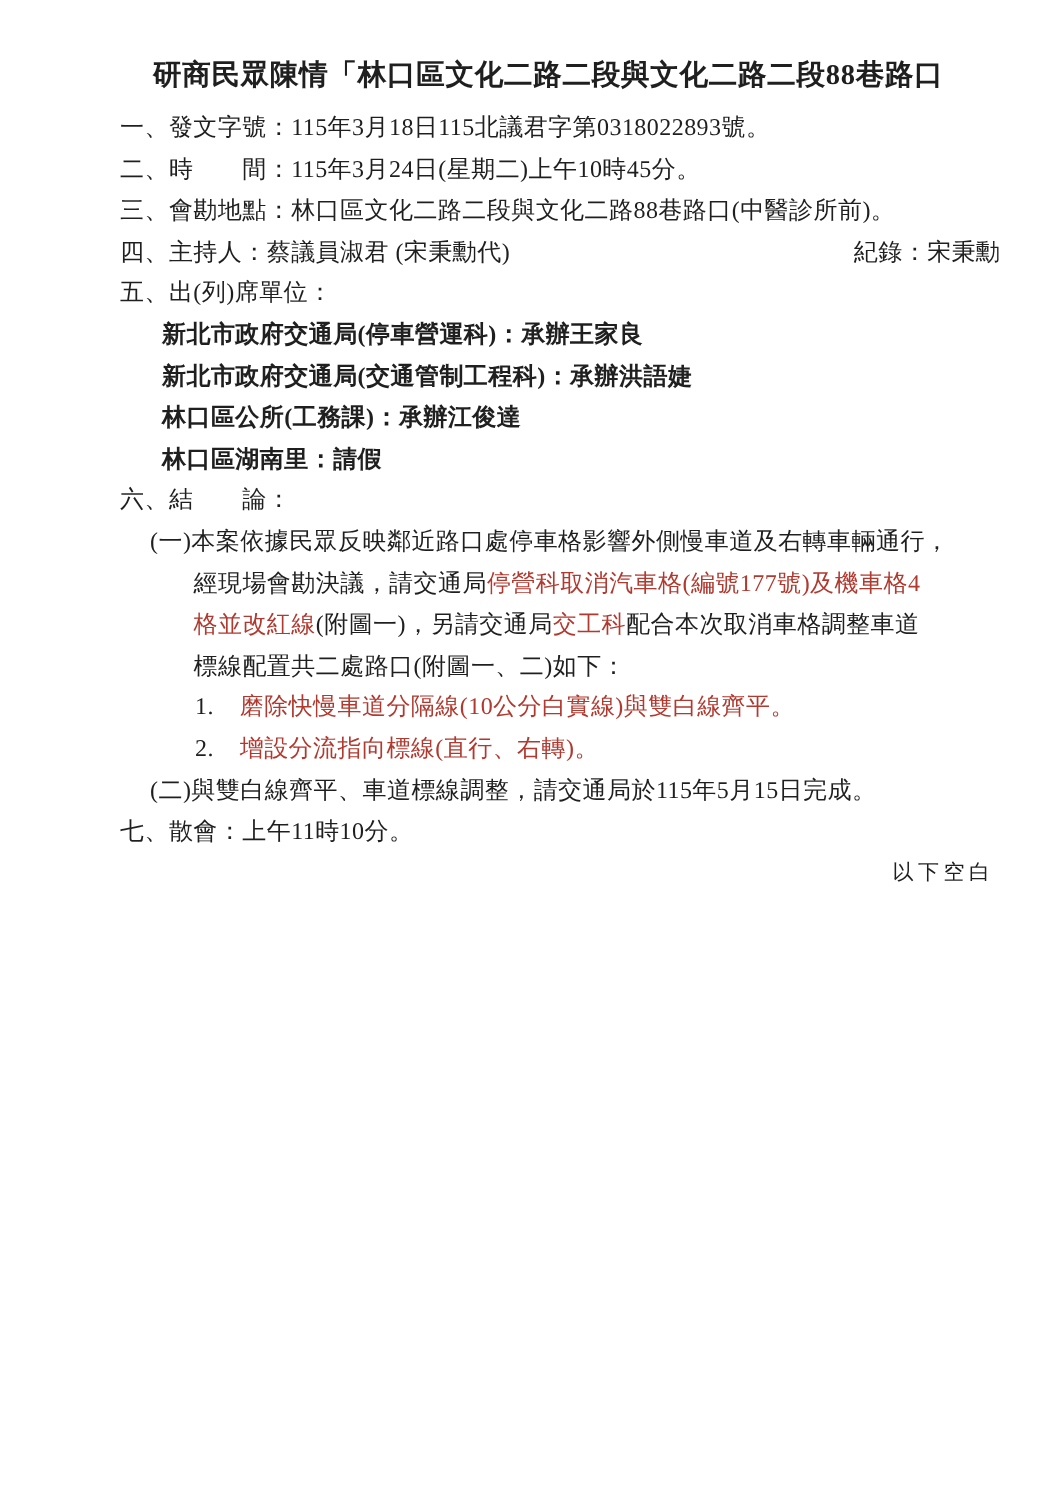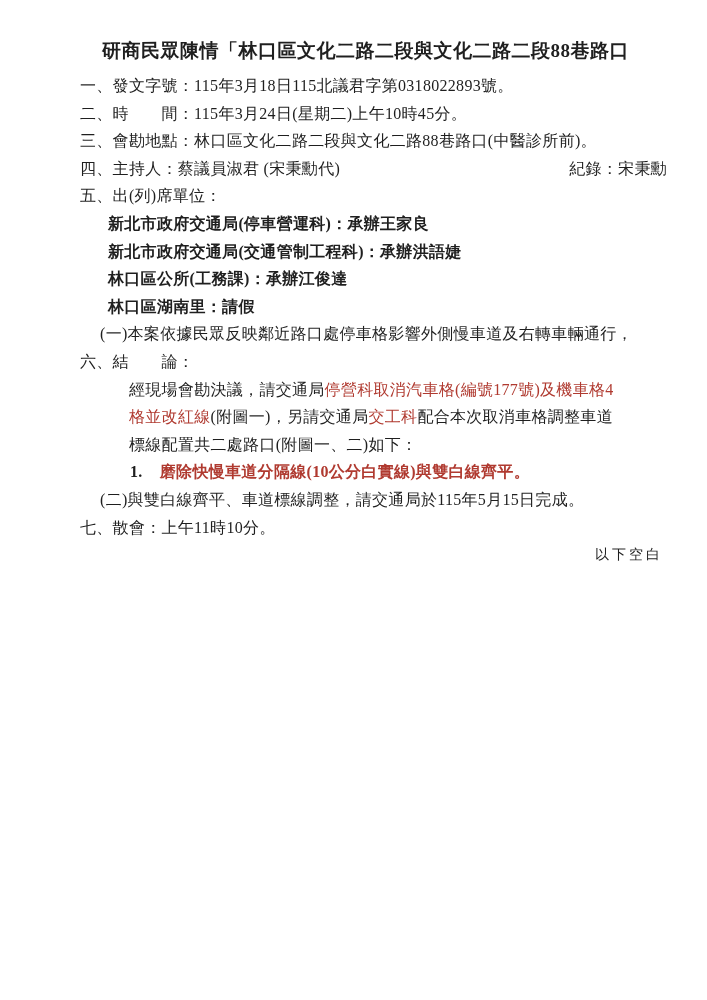--- a/index.html
+++ b/index.html
@@ -34,21 +34,21 @@
     font-size:16px;
     line-height:27.6px;
     letter-spacing:0.3px;
   }
   .line{white-space:pre-wrap;}
   .line.split{display:flex;justify-content:space-between;white-space:pre-wrap;text-align:right;}
   .indent-0{padding-left:0;}
   .indent-1{padding-left:28px;font-weight:bold;}
   .indent-2{padding-left:20px;}
   .indent-3{padding-left:49px;}
-  .indent-4{padding-left:50px;font-weight:bold;}
+  .indent-4{padding-left:50px;}
   .red{color:var(--red);}
   .footer-note{
     margin:0 52px 0 68px;
     text-align:right;
     font-size:14px;
     line-height:27.6px;
     letter-spacing:3px;
     padding-right:4px;
   }
 </style>
@@ -62,23 +62,24 @@
   <div class="doc-body" id="doc-body">
       <div class="line indent-0"><span><span>一、發文字號：115年3月18日115北議君字第0318022893號。</span></span></div>
       <div class="line indent-0"><span><span>二、時　　間：115年3月24日(星期二)上午10時45分。</span></span></div>
       <div class="line indent-0"><span><span>三、會勘地點：林口區文化二路二段與文化二路88巷路口(中醫診所前)。</span></span></div>
       <div class="line indent-0 split"><span><span>四、主持人：蔡議員淑君 (宋秉勳代)</span></span><span>紀錄：宋秉勳</span></div>
       <div class="line indent-0"><span><span>五、出(列)席單位：</span></span></div>
       <div class="line indent-1"><span><span>新北市政府交通局(停車營運科)：承辦王家良</span></span></div>
       <div class="line indent-1"><span><span>新北市政府交通局(交通管制工程科)：承辦洪語婕</span></span></div>
       <div class="line indent-1"><span><span>林口區公所(工務課)：承辦江俊達</span></span></div>
       <div class="line indent-1"><span><span>林口區湖南里：請假</span></span></div>
+      <div class="line indent-0"><span><span>六、結　　論：</span></span></div>
       <div class="line indent-2"><span><span>(一)本案依據民眾反映鄰近路口處停車格影響外側慢車道及右轉車輛通行，</span></span></div>
-      <div class="line indent-0"><span><span>六、結　　論：</span></span></div>
       <div class="line indent-3"><span><span>經現場會勘決議，請交通局</span><span class="red">停營科取消汽車格(編號177號)及機車格4</span></span></div>
       <div class="line indent-3"><span><span class="red">格並改紅線</span><span>(附圖一)，另請交通局</span><span class="red">交工科</span><span>配合本次取消車格調整車道</span></span></div>
       <div class="line indent-3"><span><span>標線配置共二處路口(附圖一、二)如下：</span></span></div>
       <div class="line indent-4"><span><span>1.    </span><span class="red">磨除快慢車道分隔線(10公分白實線)與雙白線齊平。</span></span></div>
+      <div class="line indent-4"><span><span>2.    </span><span class="red">增設分流指向標線(直行、右轉)。</span></span></div>
       <div class="line indent-2"><span><span>(二)與雙白線齊平、車道標線調整，請交通局於115年5月15日完成。</span></span></div>
       <div class="line indent-0"><span><span>七、散會：上午11時10分。</span></span></div>
     </div>
   <div class="footer-note">以下空白</div>
 </div>
 
 </body></html>

